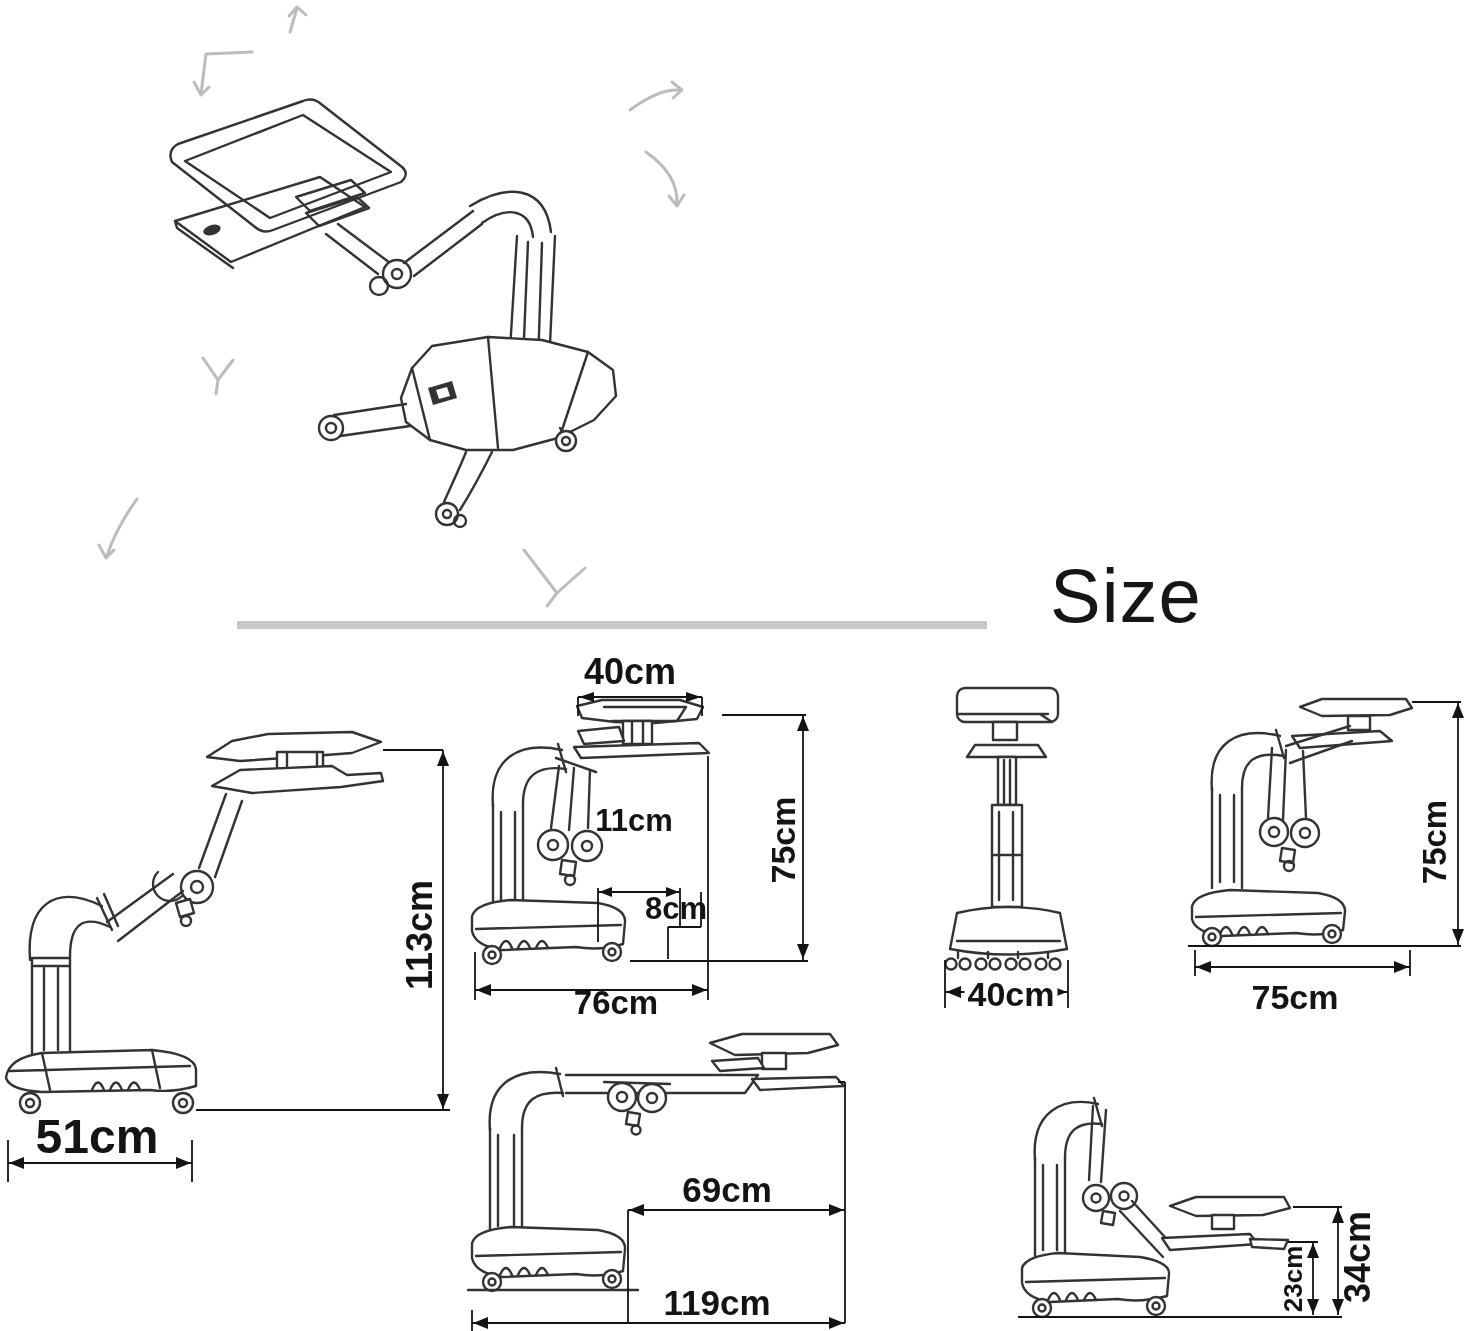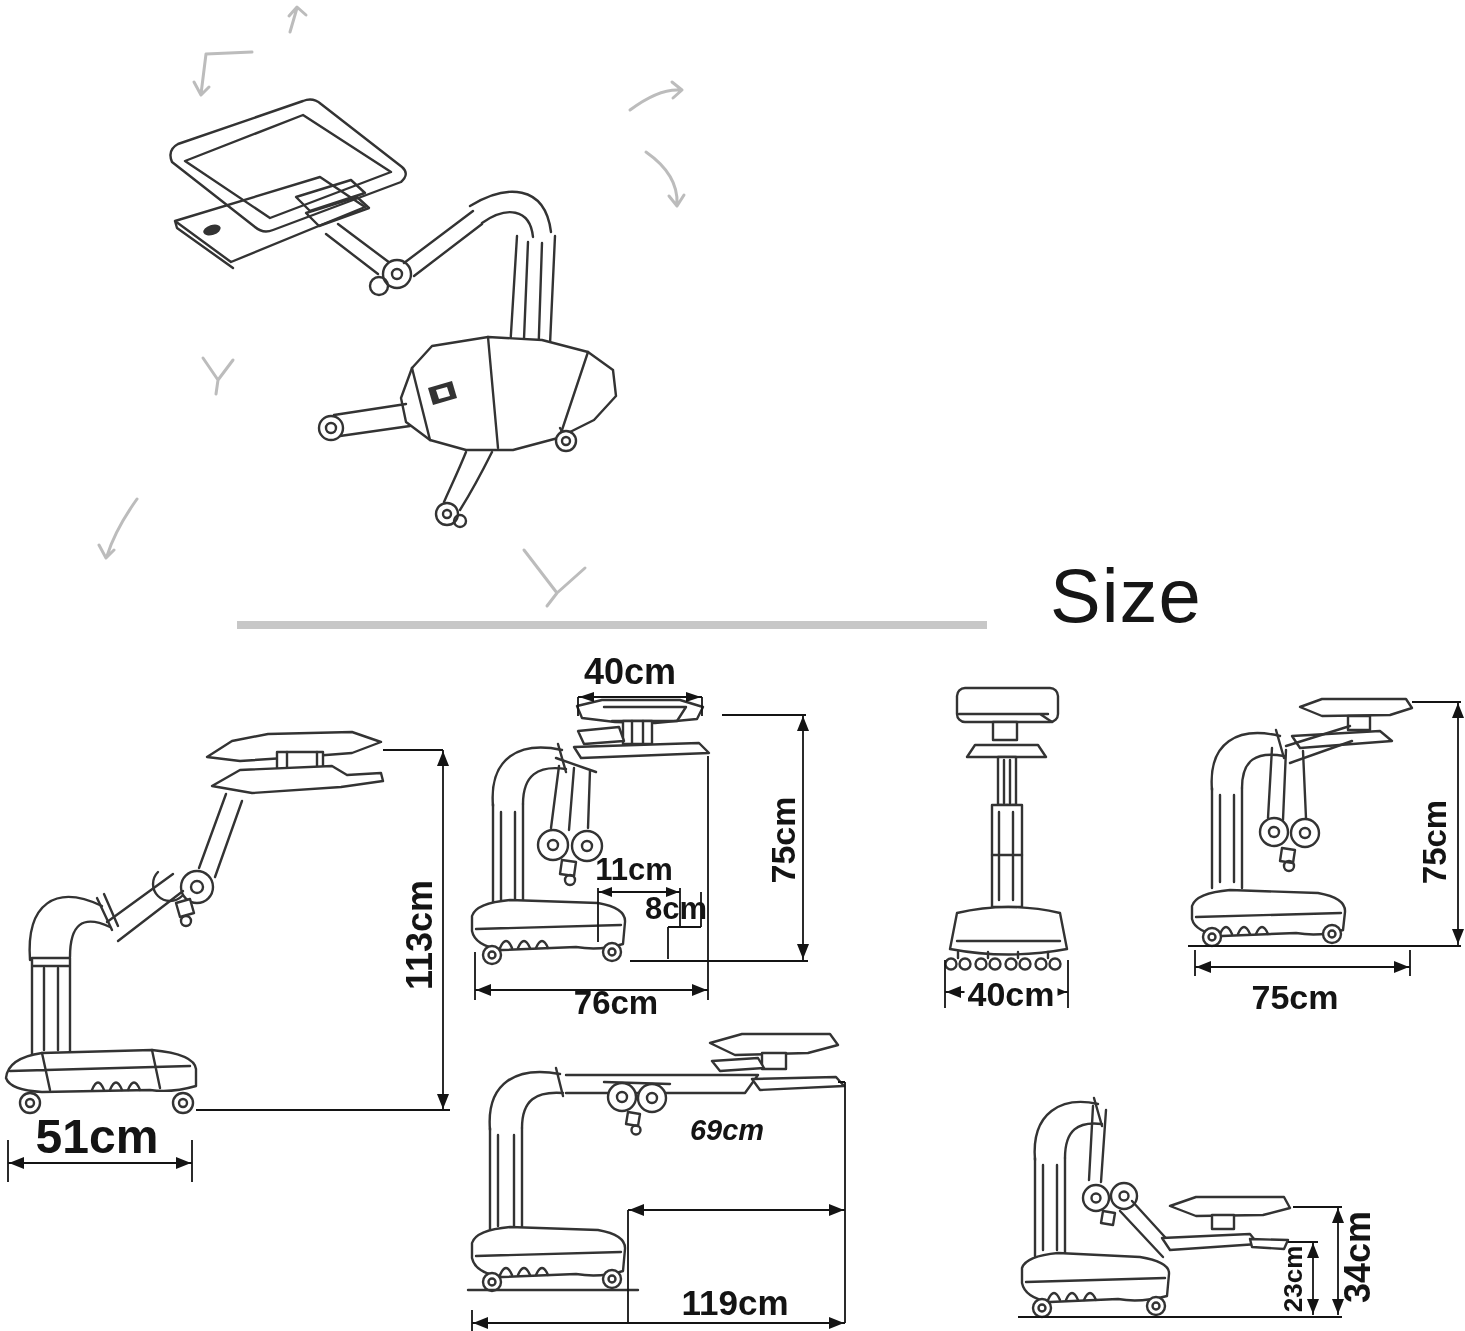--- a/index.html
+++ b/index.html
@@ -362,29 +362,29 @@
       <path d="M1293,1207 H1342 M1338,1207 V1315 M1018,1317 H1342"></path>
       <polygon class="ah" points="1332,1223 1344,1223 1338,1208"></polygon>
       <polygon class="ah" points="1332,1299 1344,1299 1338,1314"></polygon>
     </g>
   </svg>
 
   <div class="dim-label rot" style="left:420px;top:935px;font-size:36px;">113cm</div>
   <div class="dim-label" style="left:97px;top:1137px;font-size:48px;">51cm</div>
 
   <div class="dim-label" style="left:630px;top:672px;font-size:36px;">40cm</div>
-  <div class="dim-label" style="left:634px;top:869px;font-size:31px;">11cm</div>
+  <div class="dim-label" style="left:634px;top:820px;font-size:31px;">11cm</div>
   <div class="dim-label" style="left:676px;top:908px;font-size:31px;text-align:right;">8cm</div>
   <div class="dim-label rot" style="left:783px;top:840px;font-size:34px;">75cm</div>
   <div class="dim-label" style="left:616px;top:1002px;font-size:33px;">76cm</div>
 
   <div class="dim-label onLine" style="left:1011px;top:994px;font-size:34px;">40cm</div>
 
   <div class="dim-label rot" style="left:1434px;top:842px;font-size:33px;">75cm</div>
   <div class="dim-label" style="left:1295px;top:997px;font-size:34px;">75cm</div>
 
-  <div class="dim-label" style="left:727px;top:1130px;font-size:29px;font-style:italic;">69cm</div>
-  <div class="dim-label" style="left:717px;top:1302px;font-size:35px;margin-left:18px;">119cm</div>
+  <div class="dim-label" style="left:727px;top:1189px;font-size:35px;">69cm</div>
+  <div class="dim-label" style="left:717px;top:1302px;font-size:35px;">119cm</div>
 
   <div class="dim-label rot" style="left:1293px;top:1279px;font-size:26px;">23cm</div>
   <div class="dim-label rot" style="left:1358px;top:1257px;font-size:36px;">34cm</div>
 
 </div>
 
 </body></html>

